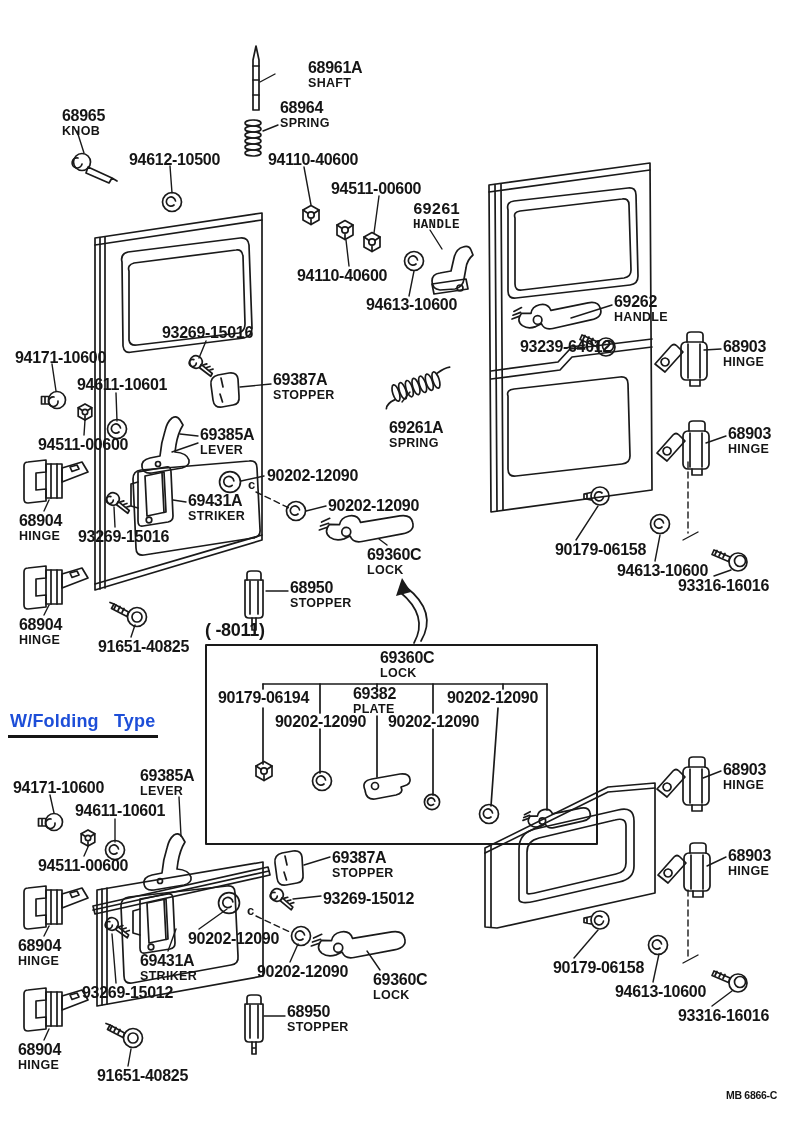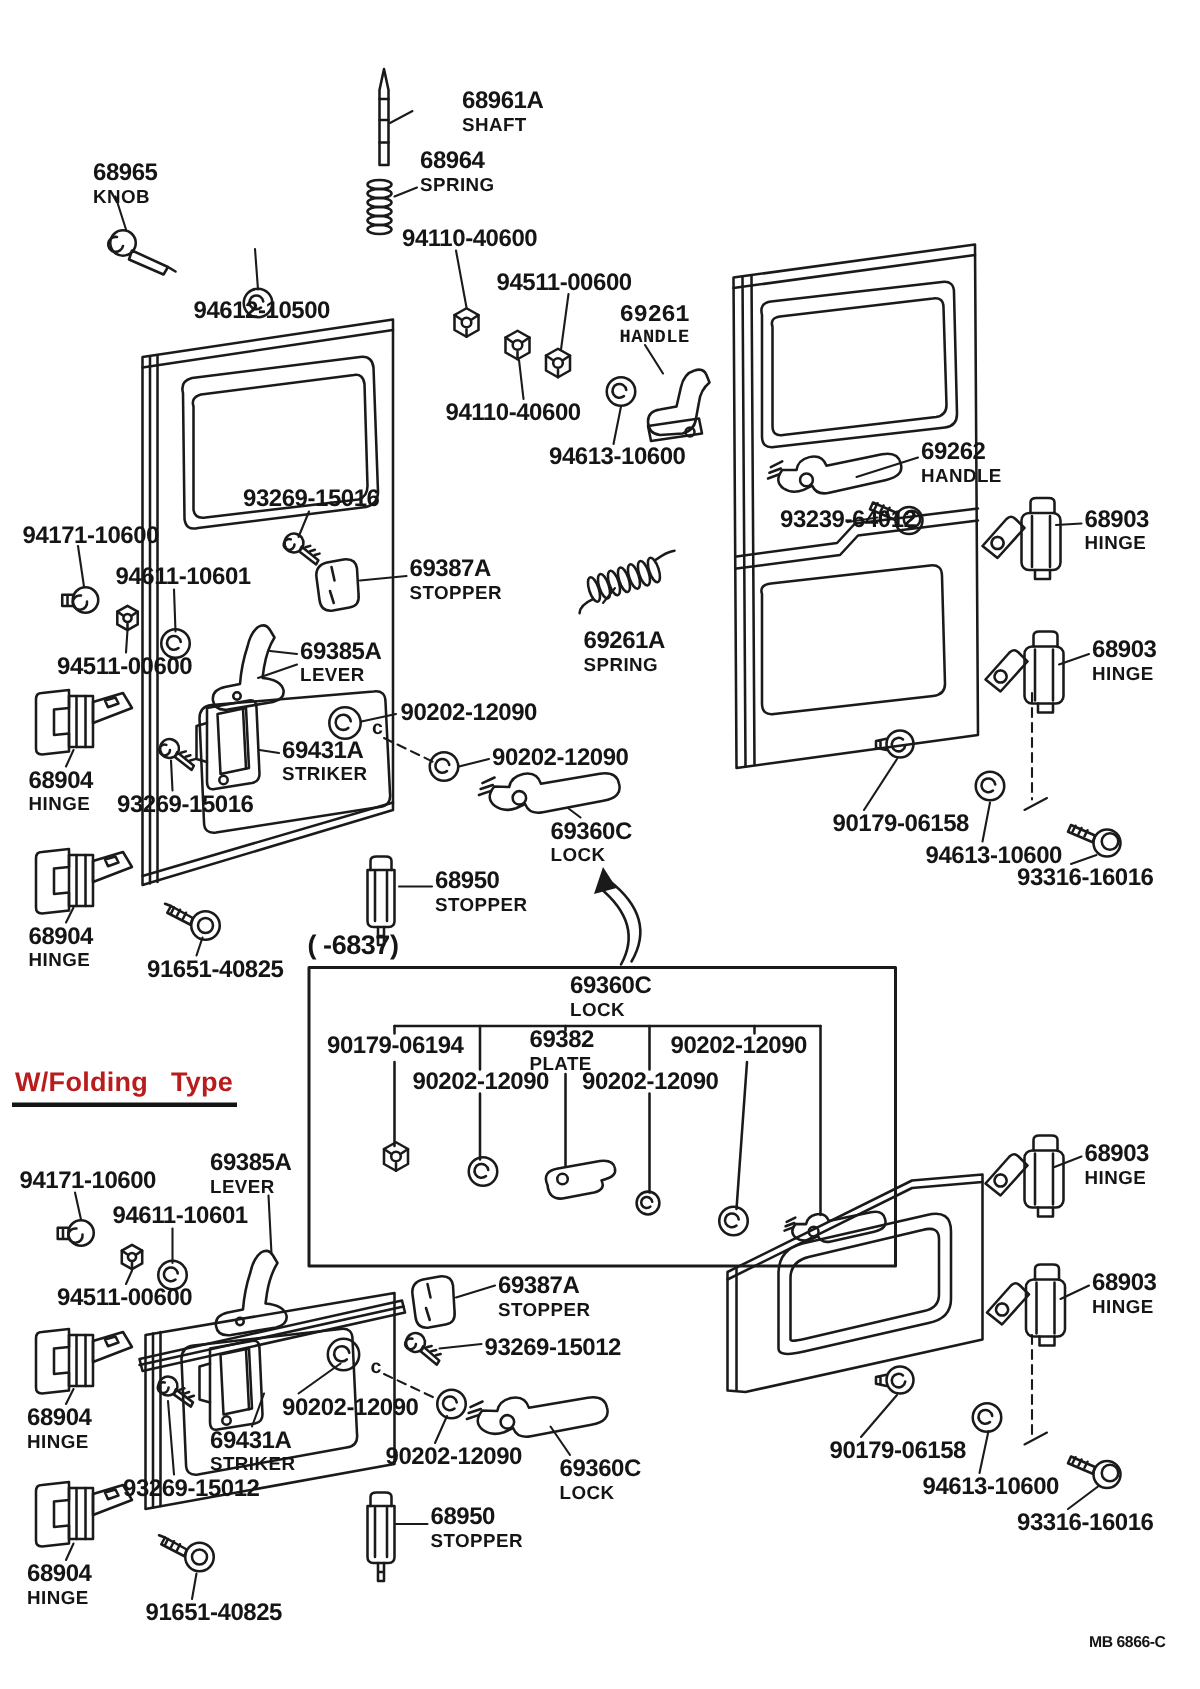--- a/index.html
+++ b/index.html
@@ -4,21 +4,21 @@
 <style>
   html,body{margin:0;padding:0;background:#e8e8e8;}
   .stage{position:relative;width:800px;height:1126px;background:#ffffff;overflow:hidden;
          font-family:"Liberation Sans",sans-serif;}
   .art{position:absolute;left:0;top:0;}
   .art *{vector-effect:non-scaling-stroke;}
   .lbl{position:absolute;color:#151515;font-weight:bold;font-size:16px;line-height:1.02;
        letter-spacing:-0.3px;white-space:nowrap;font-family:"Liberation Sans",sans-serif;}
   .lbl .sub{display:block;font-size:12.5px;letter-spacing:0.3px;margin-top:1px;}
   .heading{position:absolute;left:10px;top:711px;font-size:18px;font-weight:bold;
-           letter-spacing:0.2px;word-spacing:10px;color:#b91c1c;}
+           letter-spacing:0.2px;word-spacing:10px;color:#1d4ed8;}
   .heading-underline{position:absolute;left:8px;top:735px;width:150px;height:3px;background:#151515;}
 </style>
 </head>
 <body>
 
 <div class="stage">
 
 <svg class="art" width="800" height="1126" viewBox="0 0 800 1126" stroke="#1a1a1a" fill="none" stroke-width="1.7" stroke-linecap="round" stroke-linejoin="round">
 
   <defs>
@@ -318,21 +318,21 @@
   </g>
 </svg>
 
 <div class="heading">W/Folding Type</div>
 <div class="heading-underline"></div>
 
 <div id="labels">
       <div class="lbl" style="left: 286px; top: 60px; margin-left: 22px;"><span>68961A</span><span class="sub">SHAFT</span></div>
       <div class="lbl" style="left: 280px; top: 100px;"><span>68964</span><span class="sub">SPRING</span></div>
       <div class="lbl" style="left: 62px; top: 108px;"><span>68965</span><span class="sub">KNOB</span></div>
-      <div class="lbl" style="left: 129px; top: 152px; margin-top: 48px;"><span>94612-10500</span></div>
+      <div class="lbl" style="left: 129px; top: 152px;"><span>94612-10500</span></div>
       <div class="lbl" style="left: 268px; top: 152px;"><span>94110-40600</span></div>
       <div class="lbl" style="left: 331px; top: 181px;"><span>94511-00600</span></div>
       <div class="lbl" style="left: 413px; top: 202px; font-family: Liberation Mono, monospace;"><span>69261</span><span class="sub">HANDLE</span></div>
       <div class="lbl" style="left: 297px; top: 268px;"><span>94110-40600</span></div>
       <div class="lbl" style="left: 614px; top: 294px;"><span>69262</span><span class="sub">HANDLE</span></div>
       <div class="lbl" style="left: 366px; top: 297px;"><span>94613-10600</span></div>
       <div class="lbl" style="left: 520px; top: 339px;"><span>93239-64012</span></div>
       <div class="lbl" style="left: 723px; top: 339px;"><span>68903</span><span class="sub">HINGE</span></div>
       <div class="lbl" style="left: 162px; top: 325px;"><span>93269-15016</span></div>
       <div class="lbl" style="left: 15px; top: 350px;"><span>94171-10600</span></div>
@@ -347,21 +347,21 @@
       <div class="lbl" style="left: 328px; top: 498px;"><span>90202-12090</span></div>
       <div class="lbl" style="left: 248px; top: 478px; font-size: 13px;"><span>c</span></div>
       <div class="lbl" style="left: 19px; top: 513px;"><span>68904</span><span class="sub">HINGE</span></div>
       <div class="lbl" style="left: 78px; top: 529px;"><span>93269-15016</span></div>
       <div class="lbl" style="left: 367px; top: 547px;"><span>69360C</span><span class="sub">LOCK</span></div>
       <div class="lbl" style="left: 555px; top: 542px;"><span>90179-06158</span></div>
       <div class="lbl" style="left: 617px; top: 563px;"><span>94613-10600</span></div>
       <div class="lbl" style="left: 678px; top: 578px;"><span>93316-16016</span></div>
       <div class="lbl" style="left: 290px; top: 580px;"><span>68950</span><span class="sub">STOPPER</span></div>
       <div class="lbl" style="left: 19px; top: 617px;"><span>68904</span><span class="sub">HINGE</span></div>
-      <div class="lbl" style="left: 205px; top: 621px; font-size: 18px;"><span>(  -6837)</span></div>
+      <div class="lbl" style="left: 205px; top: 621px; font-size: 18px;"><span>(  -8011)</span></div>
       <div class="lbl" style="left: 98px; top: 639px;"><span>91651-40825</span></div>
       <div class="lbl" style="left: 380px; top: 650px;"><span>69360C</span><span class="sub">LOCK</span></div>
       <div class="lbl" style="left: 218px; top: 690px;"><span>90179-06194</span></div>
       <div class="lbl" style="left: 353px; top: 686px;"><span>69382</span><span class="sub">PLATE</span></div>
       <div class="lbl" style="left: 447px; top: 690px;"><span>90202-12090</span></div>
       <div class="lbl" style="left: 275px; top: 714px;"><span>90202-12090</span></div>
       <div class="lbl" style="left: 388px; top: 714px;"><span>90202-12090</span></div>
       <div class="lbl" style="left: 13px; top: 780px;"><span>94171-10600</span></div>
       <div class="lbl" style="left: 140px; top: 768px;"><span>69385A</span><span class="sub">LEVER</span></div>
       <div class="lbl" style="left: 723px; top: 762px;"><span>68903</span><span class="sub">HINGE</span></div>

